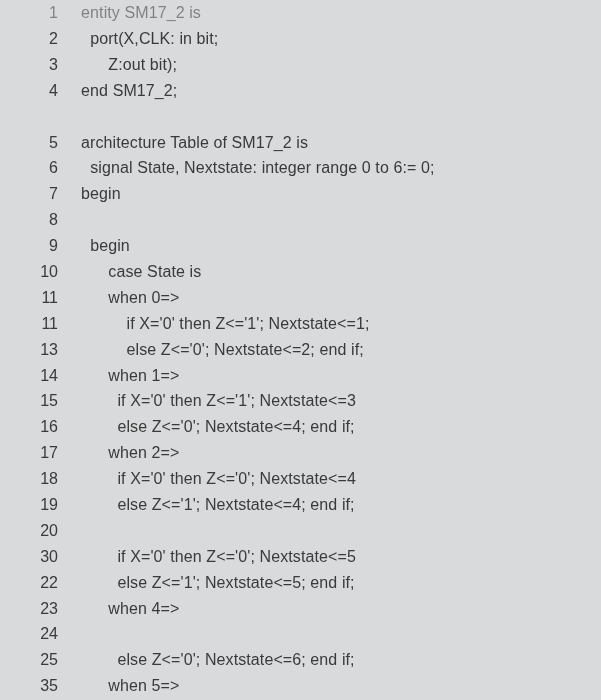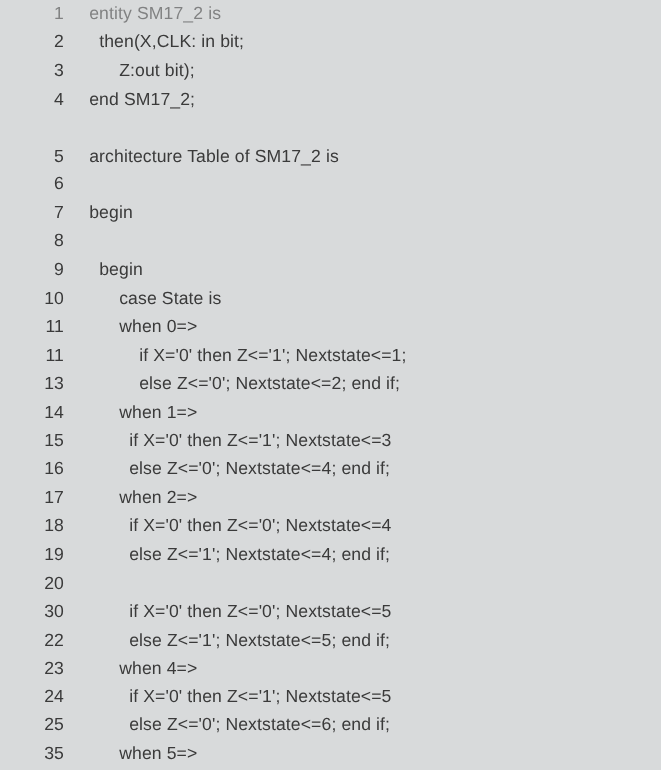--- a/index.html
+++ b/index.html
@@ -49,37 +49,38 @@
 </head>
 <body>
 
 <div class="sheet" id="sheet">
     <div class="line fade">
       <div class="ln">1</div>
       <div class="code">  entity SM17_2 is</div>
     </div>
     <div class="line">
       <div class="ln">2</div>
-      <div class="code">    then(X,CLK: in bit;</div>
+      <div class="code">    port(X,CLK: in bit;</div>
     </div>
     <div class="line">
       <div class="ln">3</div>
       <div class="code">        Z:out bit);</div>
     </div>
     <div class="line">
       <div class="ln">4</div>
       <div class="code">  end SM17_2;</div>
     </div>
     <div class="vgap"></div>
     <div class="line">
       <div class="ln">5</div>
       <div class="code">  architecture Table of SM17_2 is</div>
     </div>
     <div class="line">
       <div class="ln">6</div>
+      <div class="code">    signal State, Nextstate: integer range 0 to 6:= 0;</div>
     </div>
     <div class="line">
       <div class="ln">7</div>
       <div class="code">  begin</div>
     </div>
     <div class="line">
       <div class="ln">8</div>
     </div>
     <div class="line">
       <div class="ln">9</div>
@@ -135,21 +136,20 @@
     <div class="line">
       <div class="ln">22</div>
       <div class="code">          else Z&lt;='1'; Nextstate&lt;=5; end if;</div>
     </div>
     <div class="line">
       <div class="ln">23</div>
       <div class="code">        when 4=&gt;</div>
     </div>
     <div class="line">
       <div class="ln">24</div>
-      <div class="code">          if X='0' then Z&lt;='1'; Nextstate&lt;=5</div>
     </div>
     <div class="line">
       <div class="ln">25</div>
       <div class="code">          else Z&lt;='0'; Nextstate&lt;=6; end if;</div>
     </div>
     <div class="line">
       <div class="ln">35</div>
       <div class="code">        when 5=&gt;</div>
     </div>
     <div class="line">

